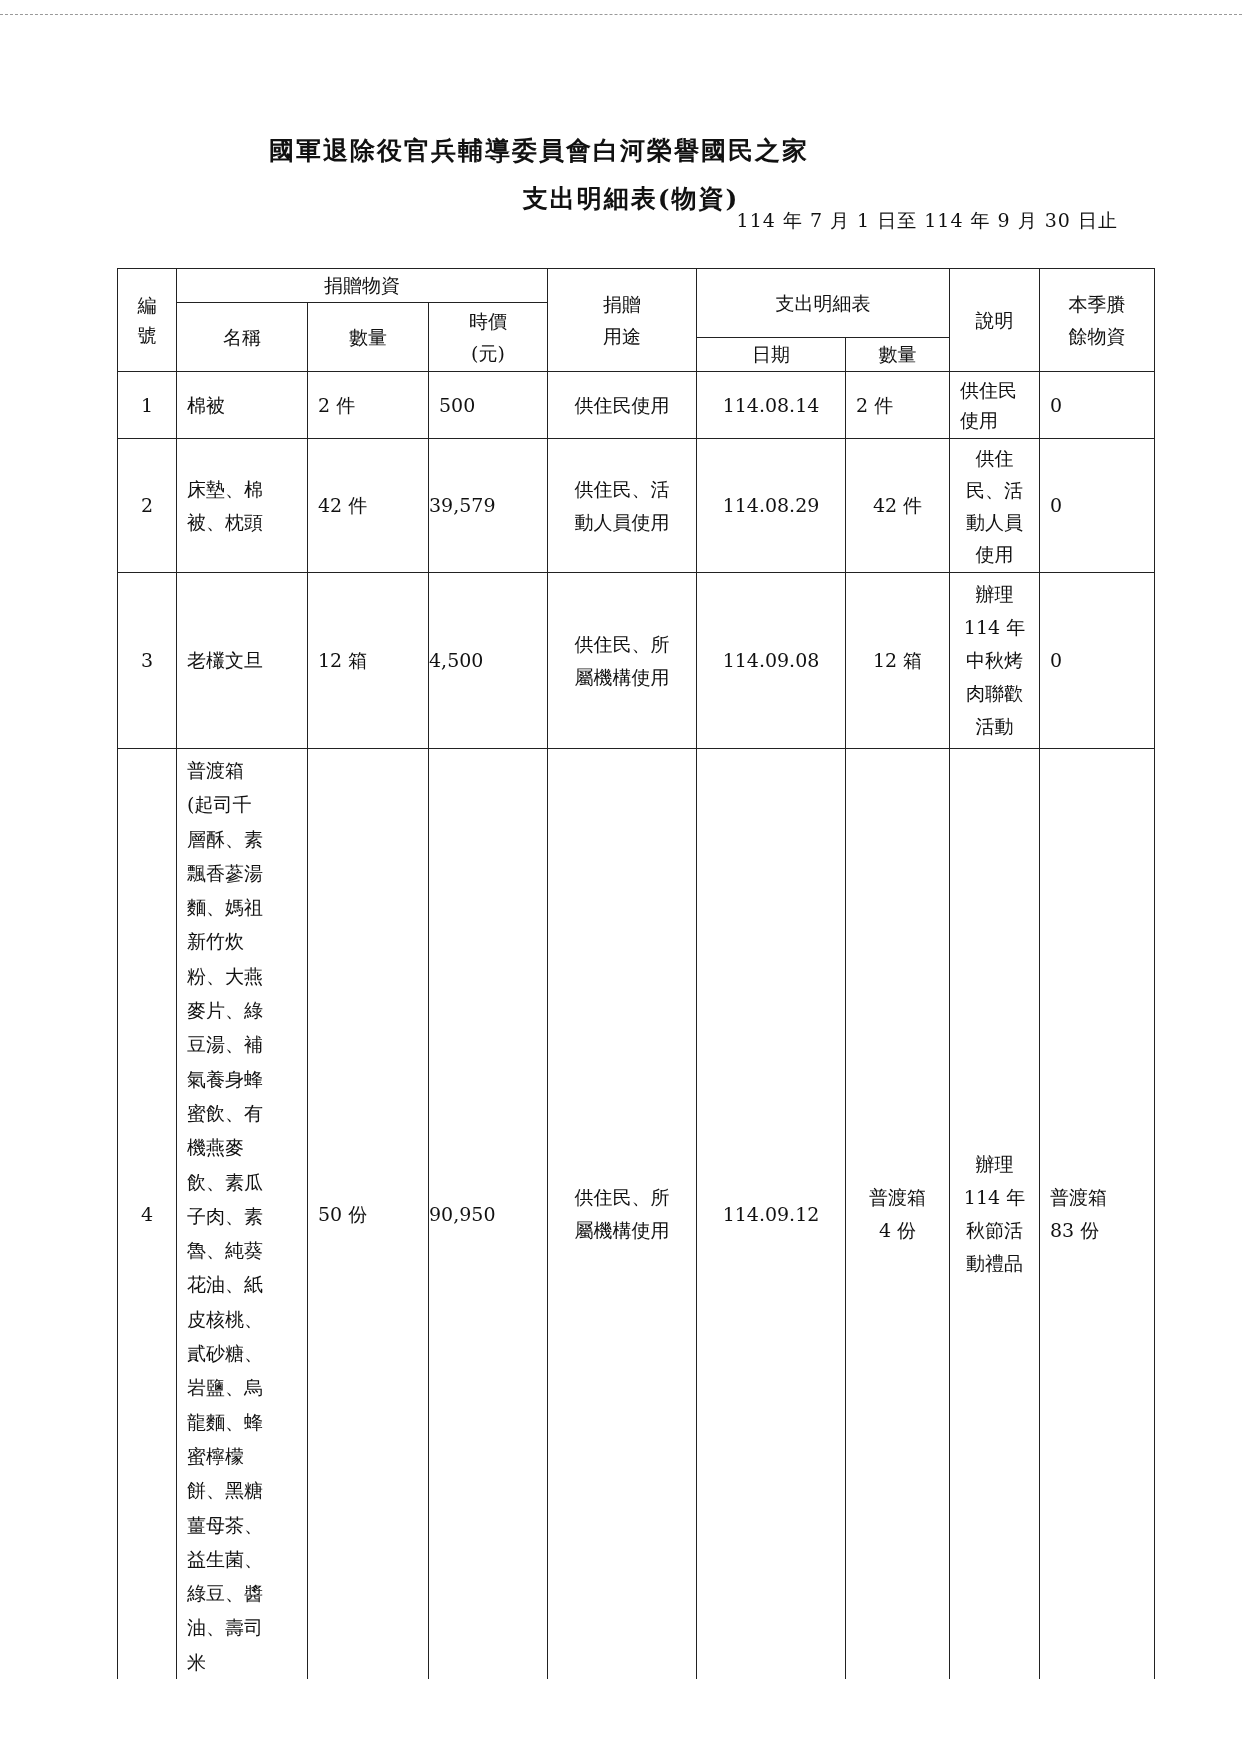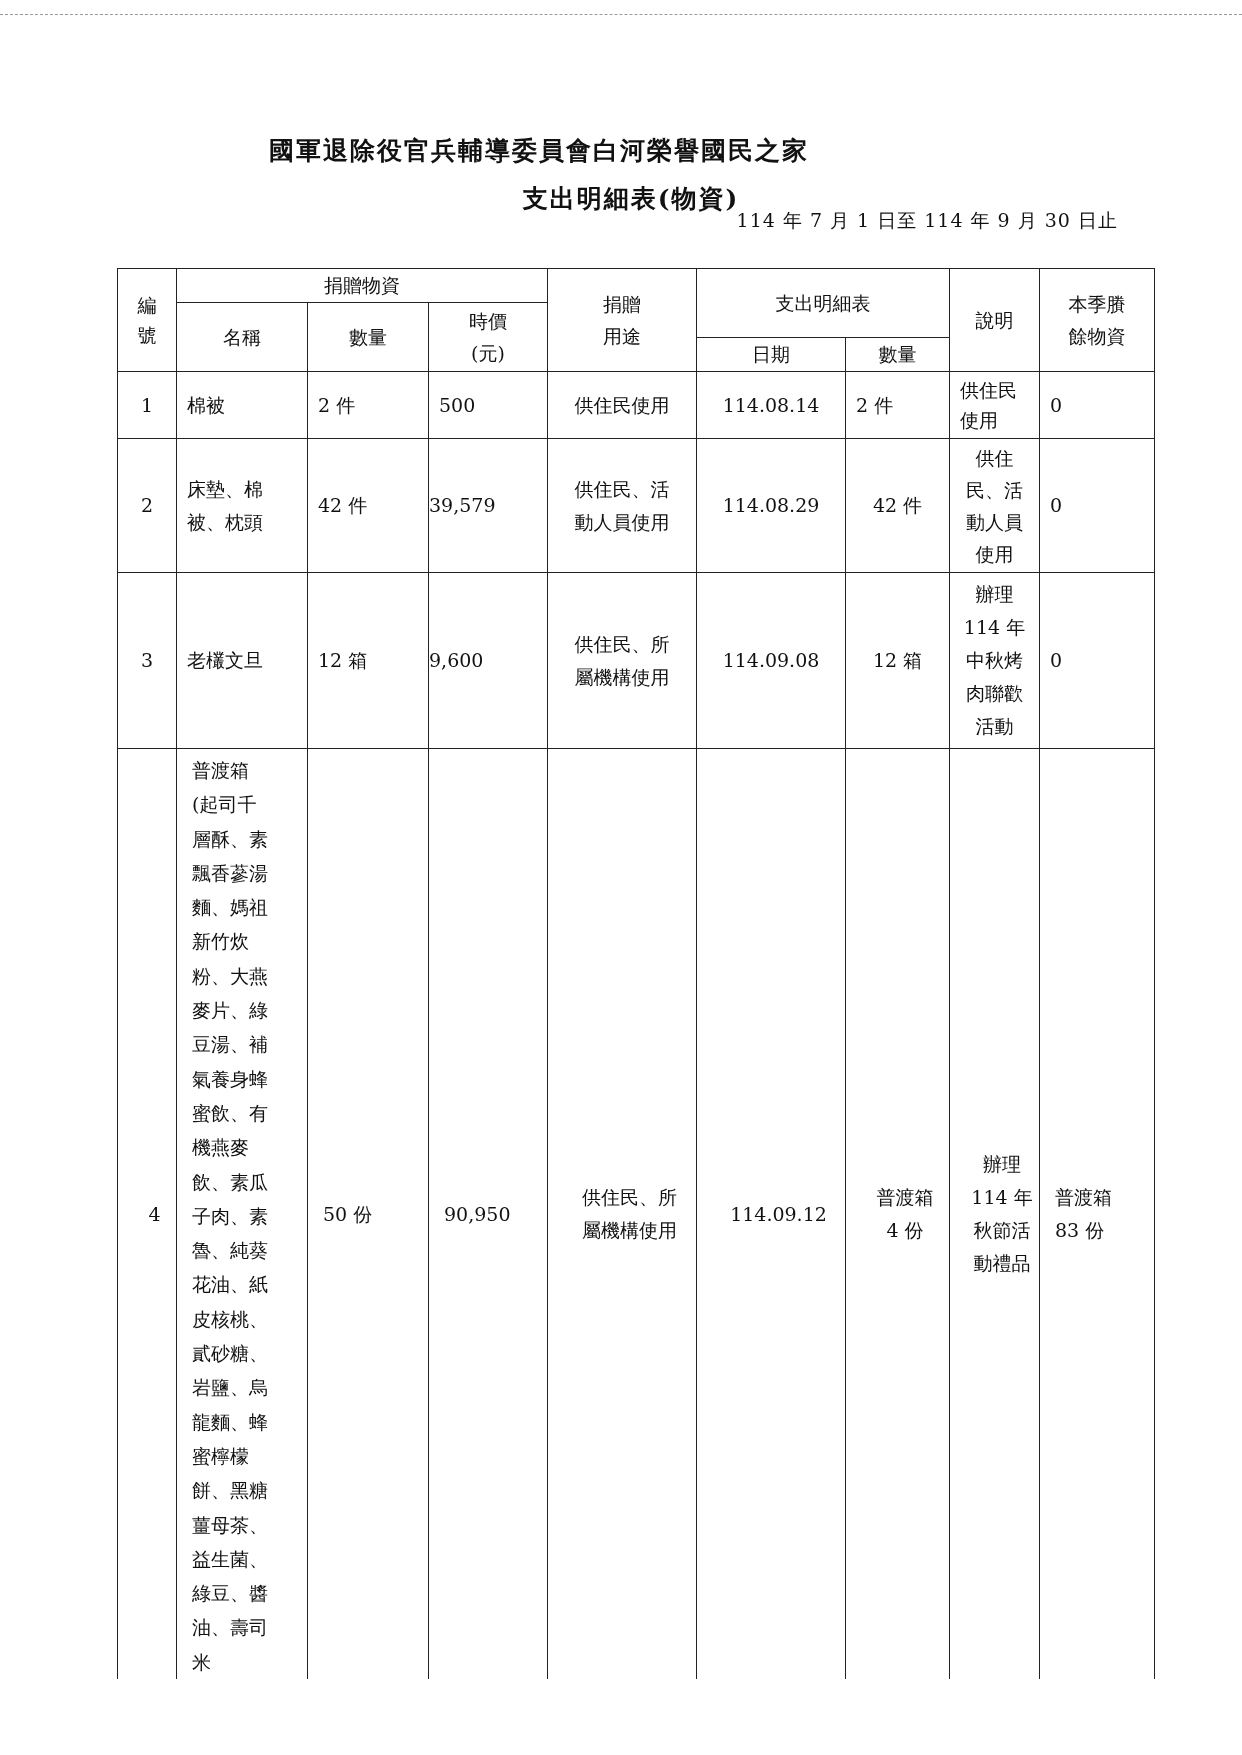--- a/index.html
+++ b/index.html
@@ -13,21 +13,21 @@
           font-size:25px;font-weight:bold;letter-spacing:2px;}
   .title2 span{position:relative;left:10px;}
   .period{position:absolute;right:124px;top:208px;font-size:19px;letter-spacing:1px;}
   table{position:absolute;left:117px;top:268px;border-collapse:collapse;table-layout:fixed;
         font-size:19px;line-height:33px;}
   td,th{border:1.5px solid #222;padding:0;font-weight:normal;vertical-align:middle;}
   th{text-align:center;}
   .c{text-align:center;}
   .l{text-align:left;padding-left:10px;}
   .r{text-align:left;padding-right:16px;}
-  .lastrow td{border-bottom:none;padding-left:15px;}
+  .lastrow td{border-bottom:none;}
   .name4{text-align:left;padding-left:10px;vertical-align:top;padding-top:4px;
          word-break:break-all;line-height:34.3px;}
   .name4 span{display:block;}
   .multi span{display:block;}
 </style>
 </head>
 <body>
 
 <div class="topline"></div>
 
@@ -115,21 +115,21 @@
         <span>動人員</span>
           <span>使用</span>
       </td>
       <td class="l">0</td>
     </tr>
 
     <tr style="height:176px">
       <td class="c">3</td>
       <td class="l">老欉文旦</td>
       <td class="l">12 箱</td>
-      <td class="r">9,600</td>
+      <td class="r">4,500</td>
       <td class="c multi">
         <span>供住民、所</span>
           <span>屬機構使用</span>
       </td>
       <td class="c">114.09.08</td>
       <td class="c">12 箱</td>
       <td class="c multi" style="line-height:33px">
         <span>辦理</span>
           <span>114 年</span>
         <span>中秋烤</span>

